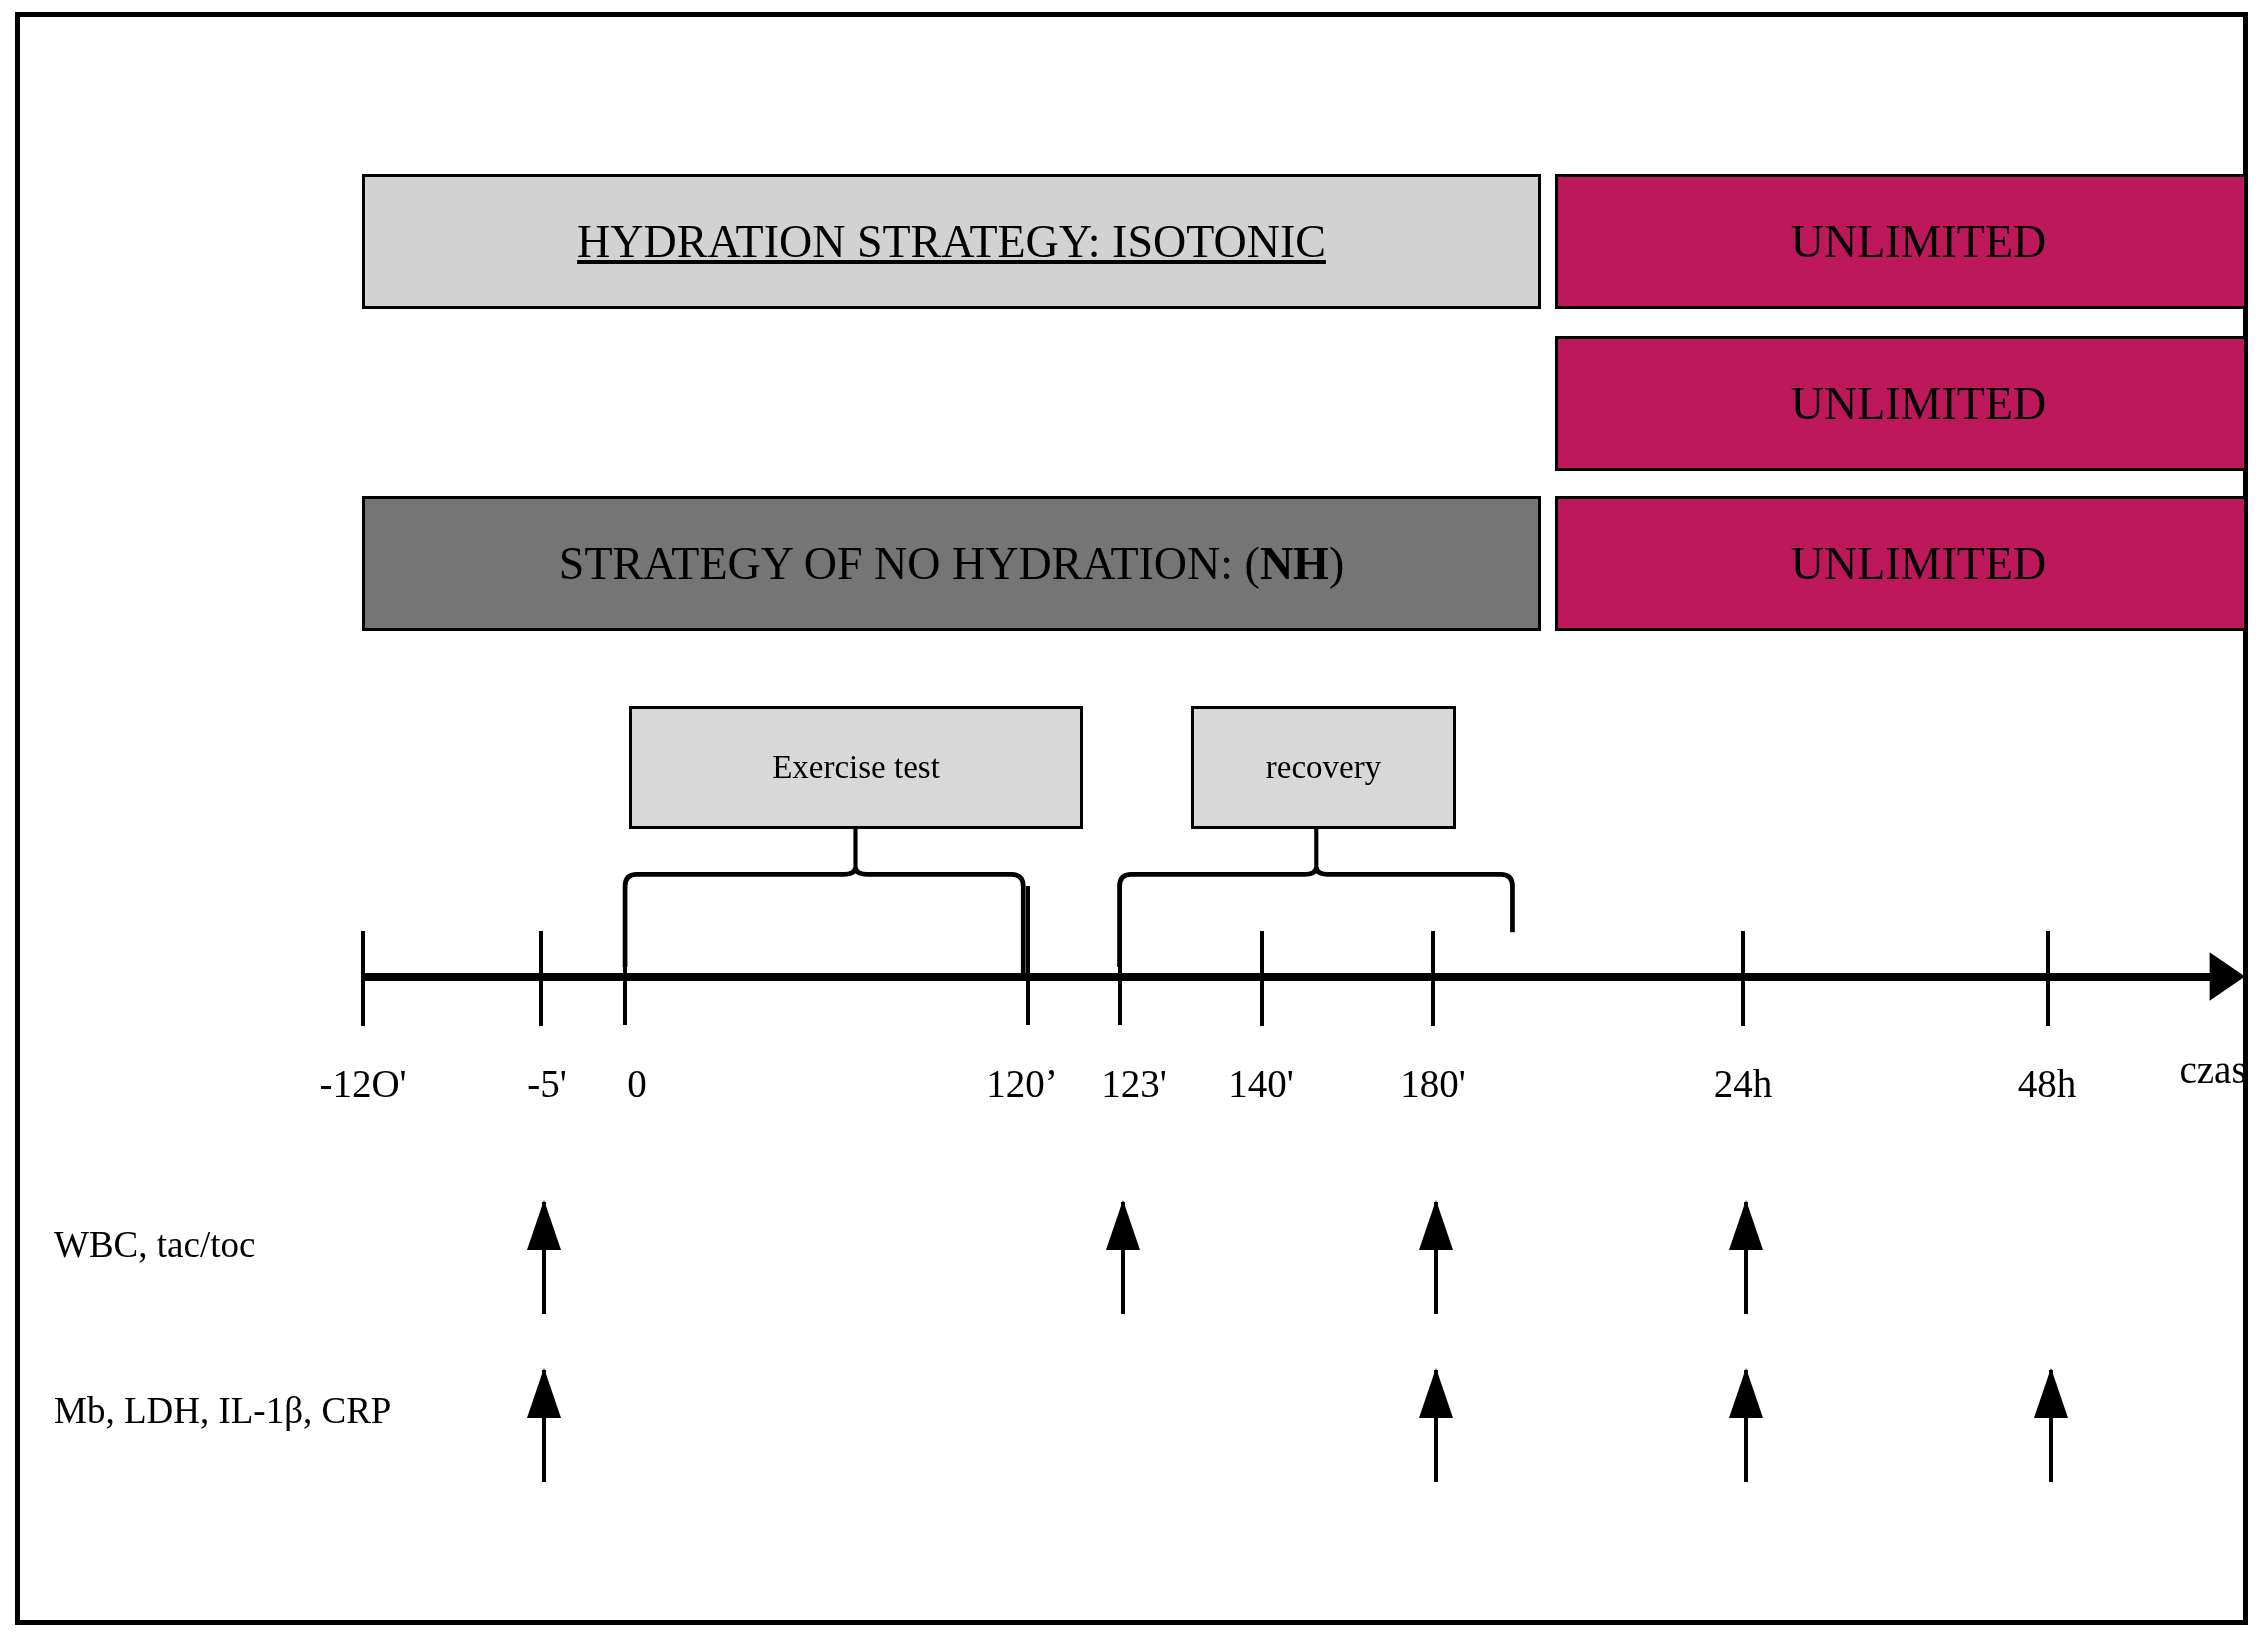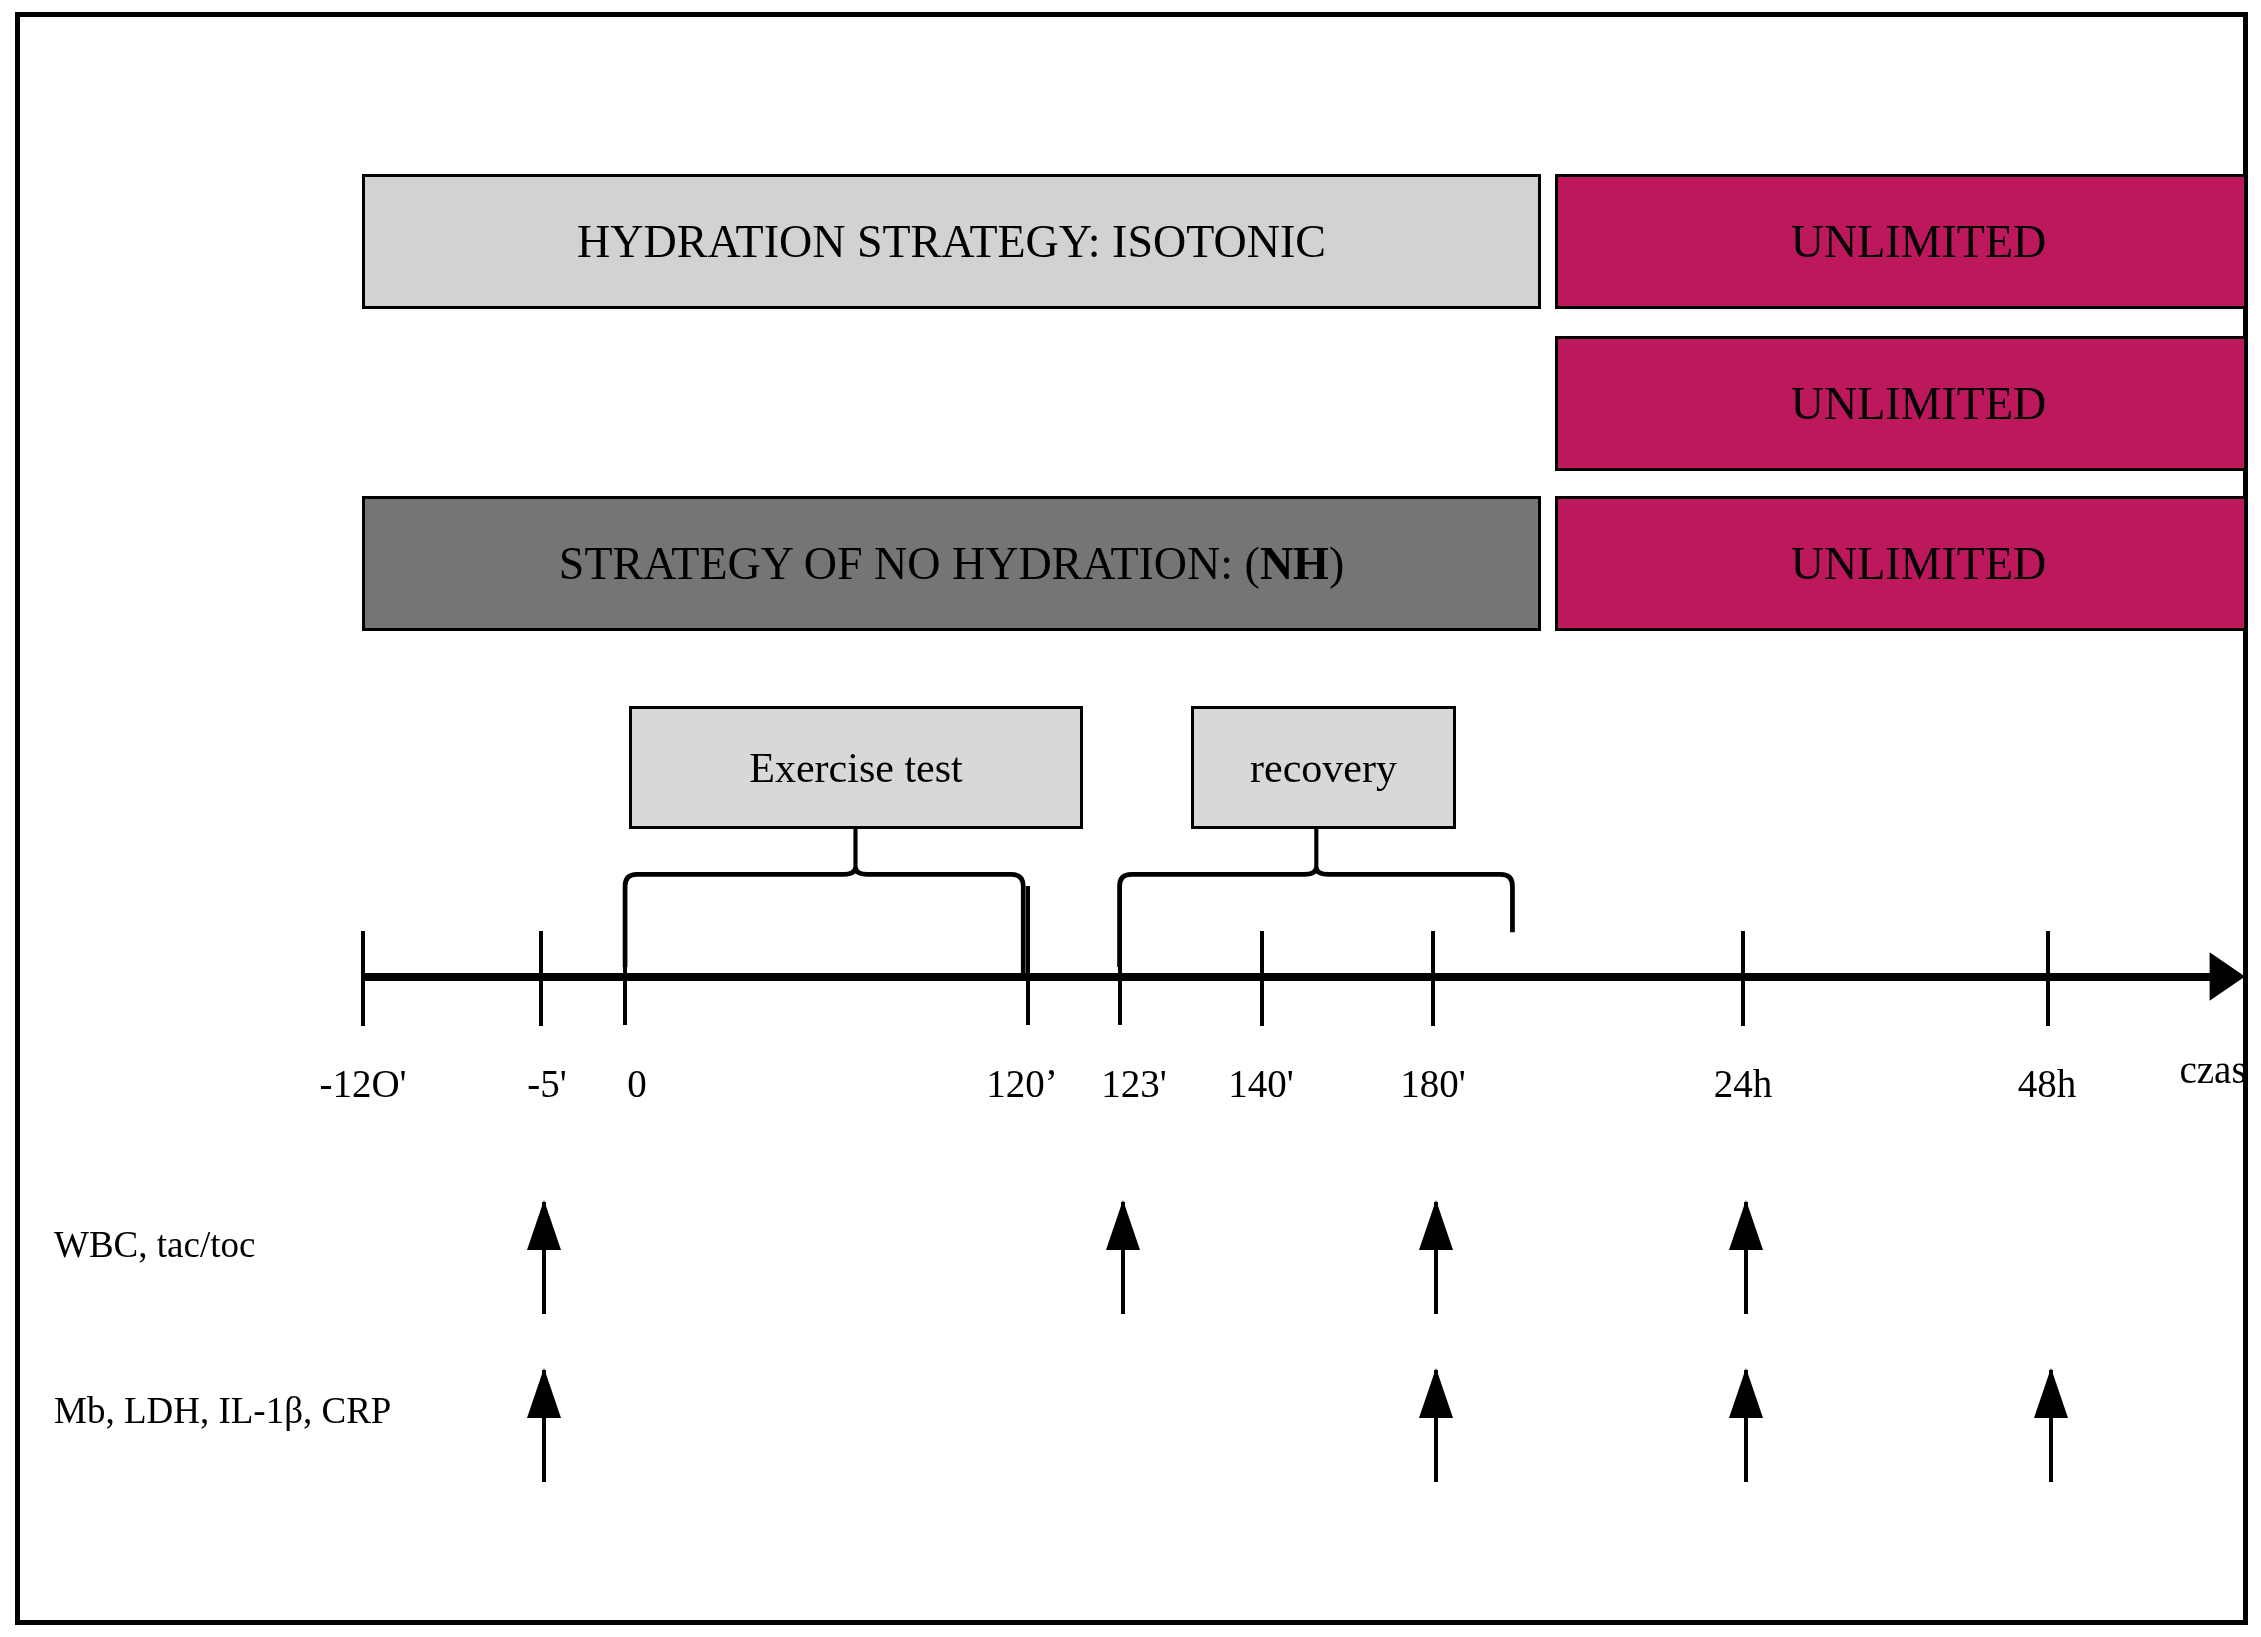--- a/index.html
+++ b/index.html
@@ -3,28 +3,28 @@
 <meta charset="utf-8">
 <style>
   html,body{margin:0;padding:0;background:#ffffff;}
   body{font-family:"Liberation Serif","DejaVu Serif",serif;}
   #fig{position:relative;width:2261px;height:1637px;background:#fff;overflow:hidden;}
   #border{position:absolute;left:14.8px;top:11.8px;width:2233px;height:1613px;
           border:5.3px solid #000;box-sizing:border-box;}
   .bar{position:absolute;box-sizing:border-box;border:3.5px solid #000;
        display:flex;align-items:center;justify-content:center;
        font-size:46px;letter-spacing:0px;color:#000;white-space:nowrap;}
-  .bar.lt{background:#d2d2d2;}
+  .bar.lt{background:#d2d2d2;text-decoration:underline;}
   .bar.md{background:#aaaaa8;}
   .bar.dk{background:#757575;}
   .bar.wt{background:#be185d;padding-left:35px;}
   .bar b{font-weight:bold;}
   .phase{position:absolute;box-sizing:border-box;border:3.5px solid #000;
          background:#d8d8d8;display:flex;align-items:center;justify-content:center;
-         font-size:42px;color:#000;white-space:nowrap;}
+         font-size:33px;color:#000;white-space:nowrap;}
   .axis{position:absolute;background:#000;}
   .tick{position:absolute;width:4.1px;background:#000;}
   .ticklab{position:absolute;font-size:39px;color:#000;white-space:nowrap;
            text-align:center;transform:translateX(-50%);}
   .rowlab{position:absolute;font-size:37px;color:#000;white-space:nowrap;}
   .arrow{position:absolute;width:0;height:0;}
   .arrow .shaft{position:absolute;width:3.5px;background:#000;left:0;top:0;}
   .arrow .head{position:absolute;left:-15.4px;top:-2.4px;width:0;height:0;
                border-left:17px solid transparent;border-right:17px solid transparent;
                border-bottom:50px solid #000;}

